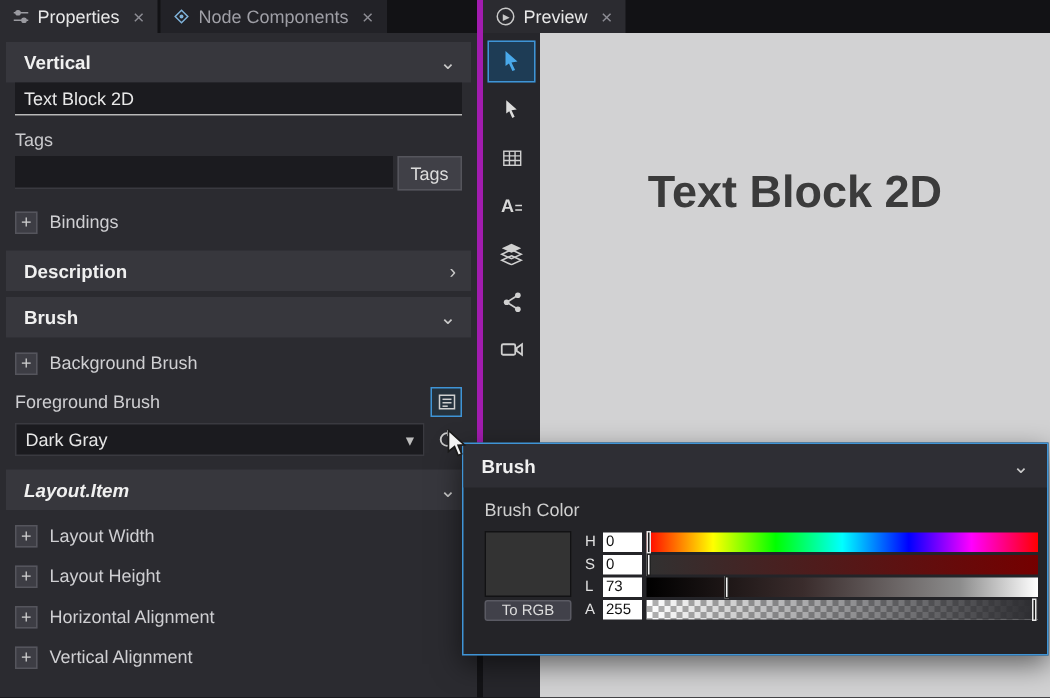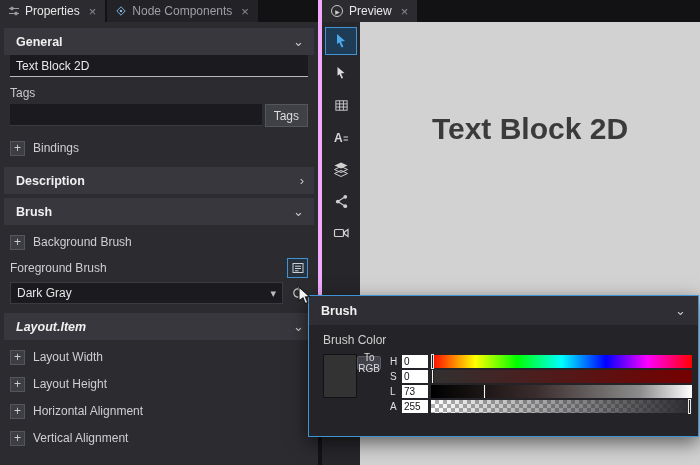--- a/index.html
+++ b/index.html
@@ -1,21 +1,21 @@
 <!DOCTYPE html>
 <html><head>
 <meta charset="utf-8">
 <style>
   * { margin:0; padding:0; box-sizing:border-box; }
   html,body { width:700px; height:465px; overflow:hidden; }
   body {
     font-family:"Liberation Sans","DejaVu Sans",sans-serif;
     font-size:12px; background:#131316; color:#d8d8d8;
   }
-  .app { position:relative; width:700px; height:406px; background:#f0abfc; }
+  .app { position:relative; width:700px; height:406px; background:#a21caf; }
 
   
   .tabbar { height:22px; background:#121215; display:flex; align-items:stretch; }
   .tab { display:flex; align-items:center; gap:6px; padding:0 9px; background:#222227; color:#9f9fa6; margin-right:2px; cursor:default; }
   .tab.active { background:#2b2b30; color:#e8e8e8; }
   .tab .close { font-size:13px; line-height:1; color:#8d8d94; margin-left:3px; }
 
   
   .left-pane { position:absolute; left:0; top:0; width:318px; height:465px; background:#2b2b30; display:flex; flex-direction:column; }
   .pane-body { flex:1; overflow:hidden; }
@@ -50,21 +50,21 @@
   .tool.active { background:#1e3c55; border:1px solid #3f94d6; }
   .canvas { flex:1; background:#d2d2d3; display:flex; justify-content:center; align-items:flex-start; }
   .canvas-text { margin-top:90px; font-size:30px; font-weight:bold; color:#3b3b3b; }
   .play-circle { width:12px; height:12px; border:1px solid #c9c9c9; border-radius:50%; display:inline-flex; align-items:center; justify-content:center; font-size:6px; color:#c9c9c9; padding-left:1px; }
 
   
   .brush-popup { position:absolute; left:308px; top:295px; width:391px; height:142px; background:#242428; border:1px solid #3f94d6; z-index:5; box-shadow:0 6px 18px rgba(0,0,0,.55); display:flex; flex-direction:column; }
   .popup-header { height:29px; background:#2e2e34; display:flex; align-items:center; justify-content:space-between; padding:0 12px; font-weight:bold; color:#f0f0f0; font-size:12.5px; }
   .popup-color-label { padding:8px 12px 7px 14px; color:#cfcfcf; }
   .popup-body { display:flex; padding:0 6px 0 14px; gap:9px; }
-  .swatch-col { width:58px; flex:0 0 auto; display:flex; }
+  .swatch-col { width:58px; flex:0 0 auto; display:flex; flex-direction:column; }
   .swatch { width:58px; height:44px; background:#333333; border:1px solid #121214; }
   .to-rgb { margin-top:2px; height:14px; background:#41414a; border:1px solid #5a5a63; border-radius:2px; color:#dcdcdc; font-size:10px; display:flex; align-items:center; justify-content:center; font-family:inherit; padding:0; }
   .channels { flex:1; display:flex; flex-direction:column; gap:1px; }
   .chan-row { display:flex; align-items:center; gap:3px; height:14px; }
   .chan-label { width:9px; font-size:10px; color:#e0e0e0; text-align:left; }
   .chan-value { width:26px; height:13px; background:#ffffff; color:#111; font-size:10px; display:flex; align-items:center; padding-left:2px; }
   .slider { flex:1; height:13px; position:relative; }
   .slider-h { background:linear-gradient(to right,#f00,#ff0 17%,#0f0 33%,#0ff 50%,#00f 67%,#f0f 83%,#f00); }
   .slider-s { background:linear-gradient(to right,#313131,#750000); }
   .slider-l { background:linear-gradient(to right,#000 0%,#3a2c2c 40%,#8c8c8c 80%,#fff 100%); }
@@ -107,21 +107,21 @@
             </svg>
         </span>
         <span>Node Components</span>
         <span class="close">×</span>
       </div>
     </div>
 
     <div class="pane-body">
 
       <div class="section-header">
-        <span>General</span>
+        <span>Vertical</span>
         <span class="chev">⌄</span>
       </div>
 
       <input class="text-input" value="Text Block 2D" style="">
 
       <div class="field-label">Tags</div>
       <div class="tags-row">
         <input class="text-input subtle" style="">
         <button class="small-btn">Tags</button>
       </div>

